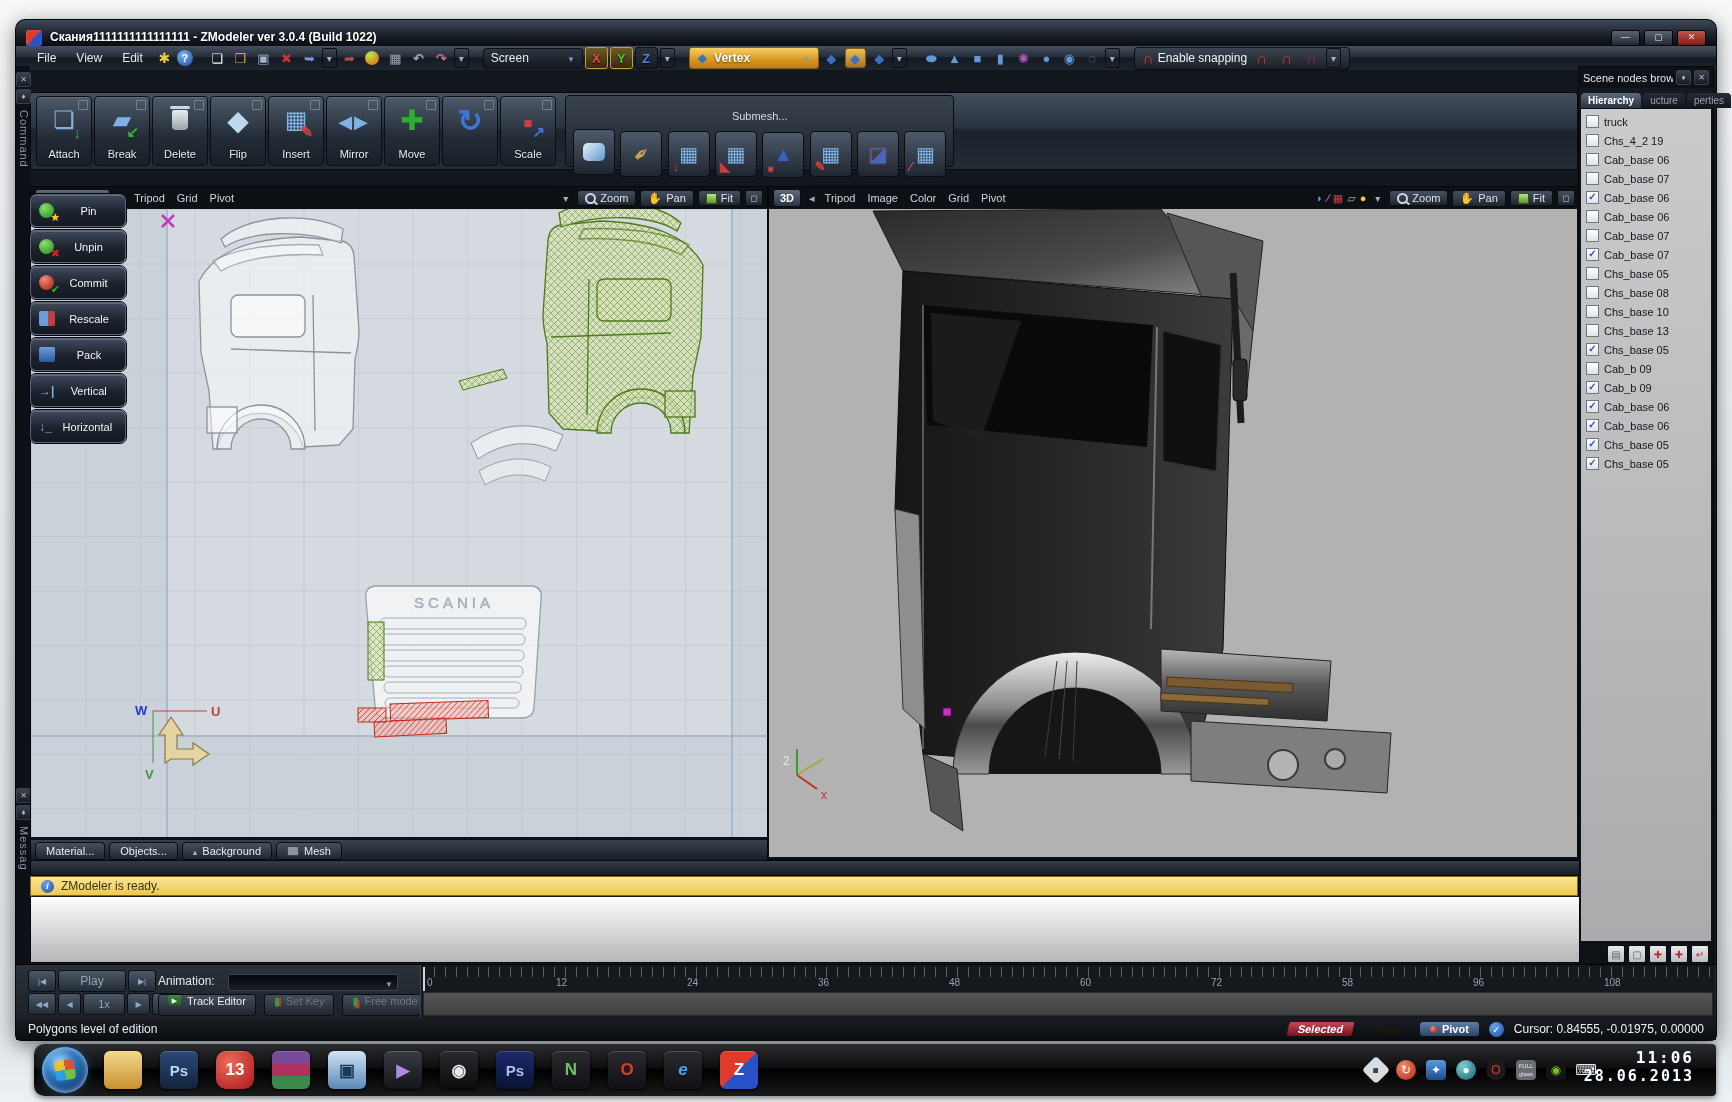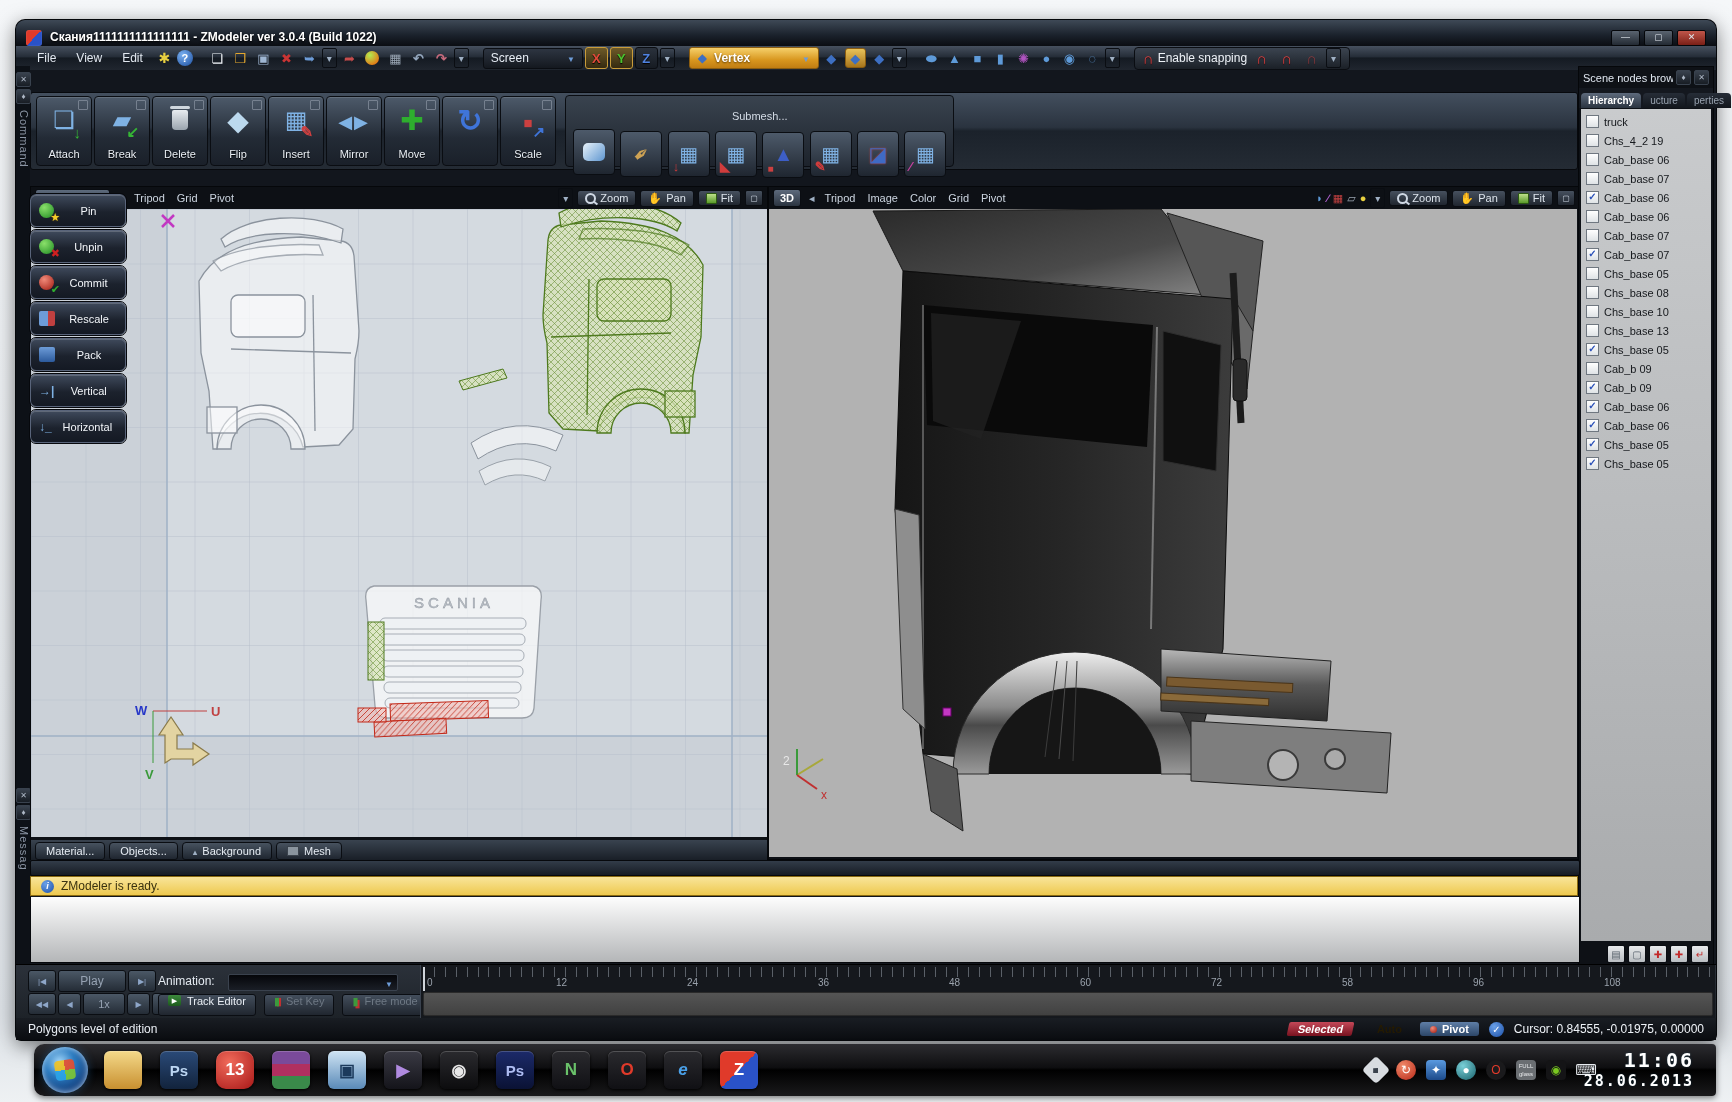--- a/index.html
+++ b/index.html
@@ -252,21 +252,21 @@
       background:radial-gradient(circle at 38% 32%,#9fd4f8 0%,#2a7ac0 35%,#123a78 75%,#061a3a);box-shadow:inset 0 0 6px #bfe4ff,0 0 8px #2a7ac066}
   #orb::before{content:"";position:absolute;left:13px;top:13px;width:20px;height:20px;
       background:conic-gradient(#e84c2c 0 25%,#7ec832 25% 50%,#2aa4e8 50% 75%,#f2c21e 75% 100%);border-radius:4px;transform:rotate(-8deg);opacity:.9}
   .tico{position:absolute;top:7px;width:38px;height:38px;border-radius:6px;display:flex;align-items:center;justify-content:center;
       font-weight:bold;font-size:17px;color:#fff;box-shadow:inset 0 1px 0 #ffffff30,0 1px 3px #000}
   .lbltxt{font-size:15px}
   .tray{position:absolute;top:16px;width:20px;height:20px;border-radius:4px;display:flex;align-items:center;justify-content:center;
       font-size:12px;color:#fff}
   #clock{position:absolute;right:22px;top:4px;width:120px;text-align:right;color:#fff;
       font-family:"DejaVu Sans Mono",monospace;font-weight:bold;letter-spacing:2px;text-shadow:0 0 3px #0af2}
-  #clock .t{font-size:20px} #clock .d{font-size:15px}
+  #clock .t{font-size:16px} #clock .d{font-size:15px}
 
   svg text{font-family:"Liberation Sans",sans-serif}
 </style>
 </head>
 <body>
 
 <div id="win">
 
   <div id="titlebar">
     <span class="appicon"></span>

